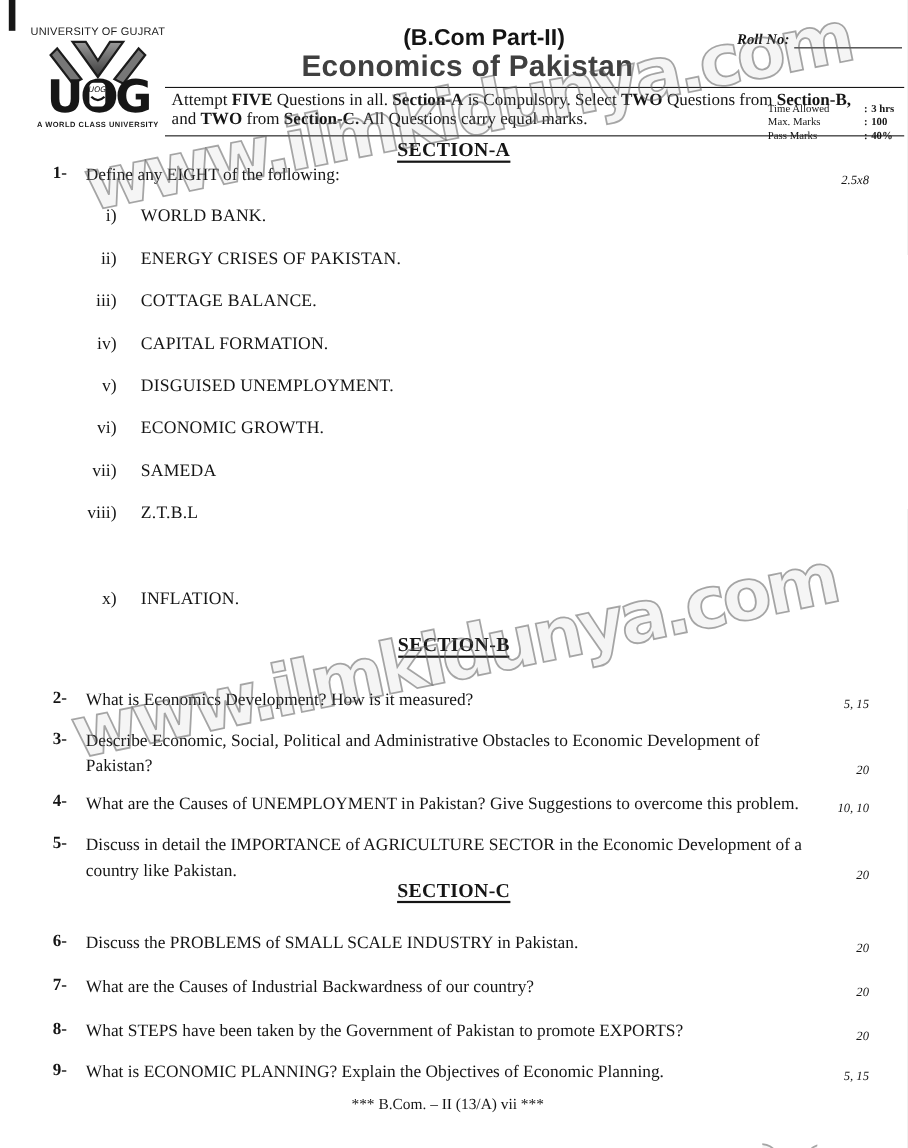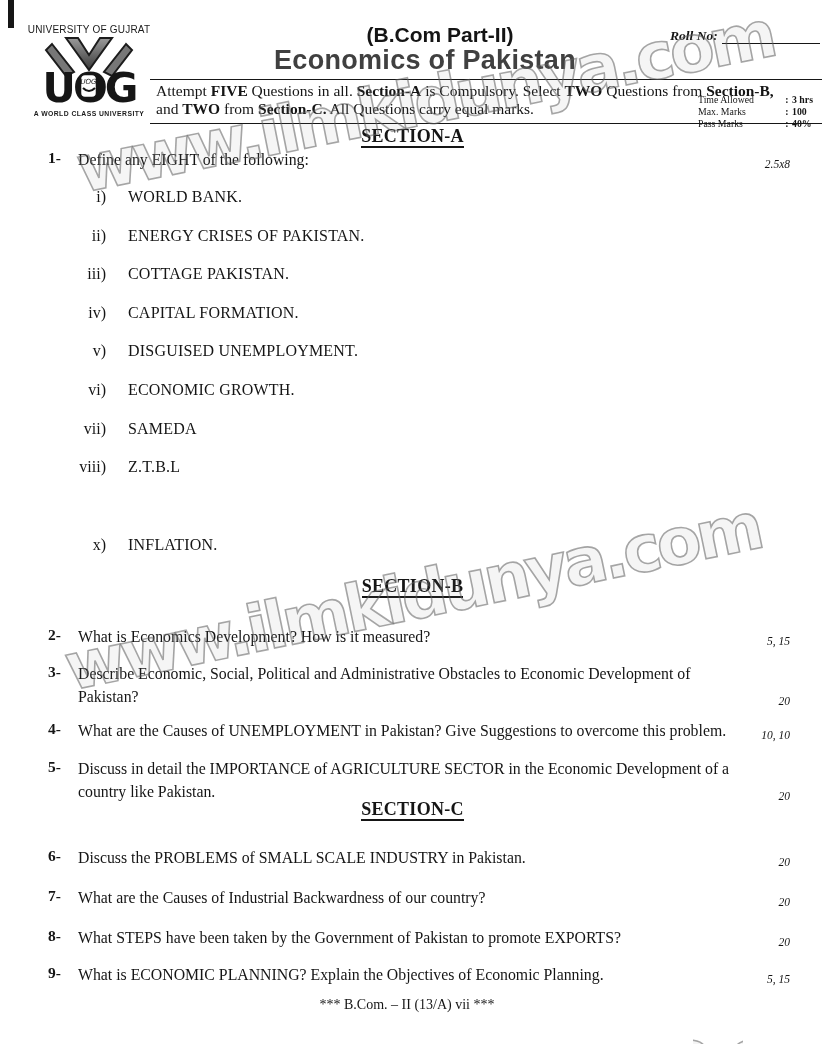--- a/index.html
+++ b/index.html
@@ -140,21 +140,21 @@
   <div class="def" style="top:188px">
     <span class="def-roman">i)</span>
     <span class="def-text">WORLD BANK.</span>
   </div>
   <div class="def" style="top:227px">
     <span class="def-roman">ii)</span>
     <span class="def-text">ENERGY CRISES OF PAKISTAN.</span>
   </div>
   <div class="def" style="top:265px">
     <span class="def-roman">iii)</span>
-    <span class="def-text">COTTAGE PAKISTAN.</span>
+    <span class="def-text">COTTAGE BALANCE.</span>
   </div>
   <div class="def" style="top:304px">
     <span class="def-roman">iv)</span>
     <span class="def-text">CAPITAL FORMATION.</span>
   </div>
   <div class="def" style="top:342px">
     <span class="def-roman">v)</span>
     <span class="def-text">DISGUISED UNEMPLOYMENT.</span>
   </div>
   <div class="def" style="top:381px">

